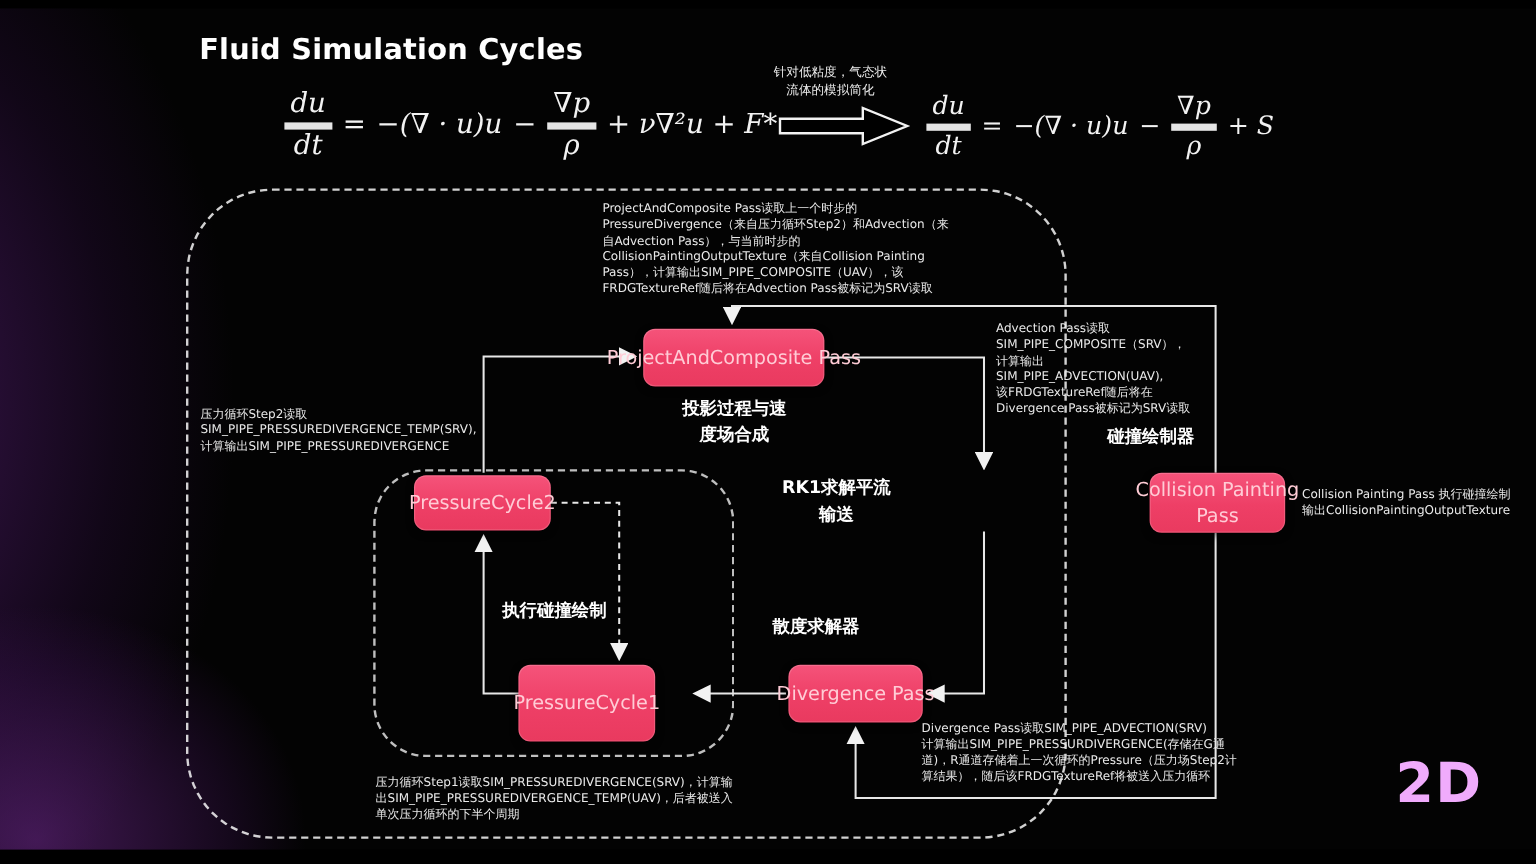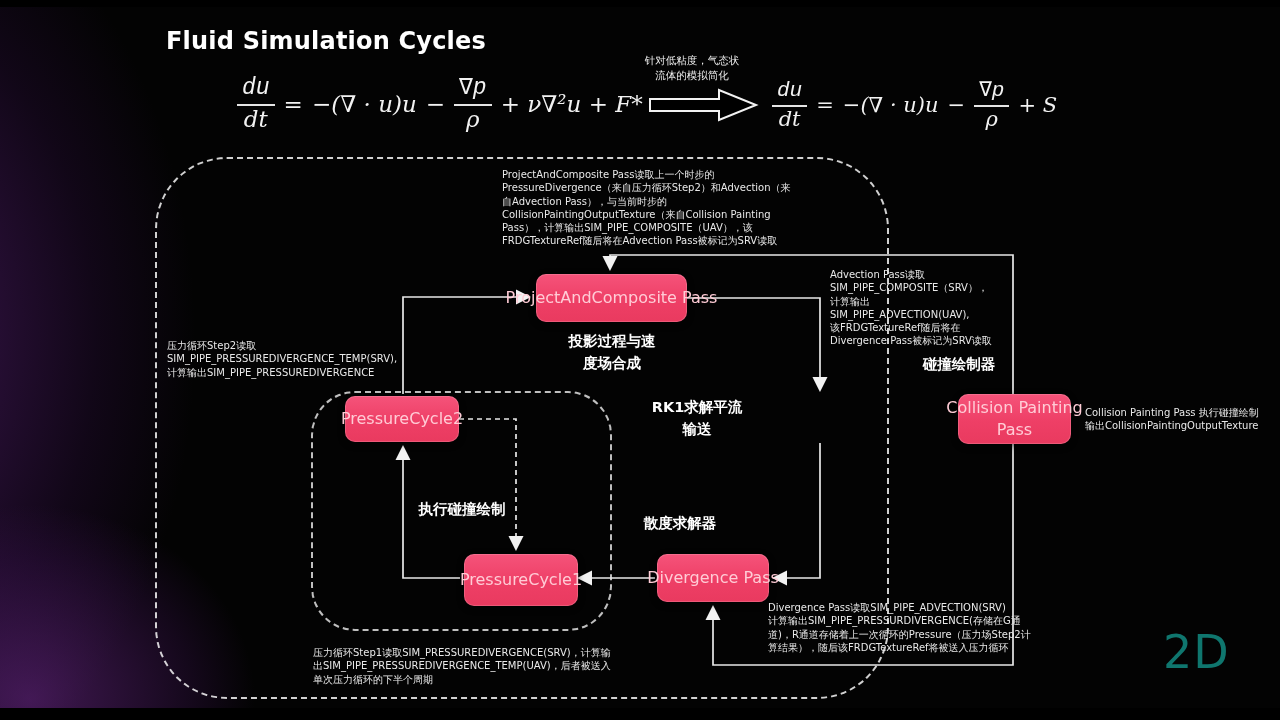--- a/index.html
+++ b/index.html
@@ -21,21 +21,21 @@
   .title{position:absolute;left:166px;top:27px;font-size:24px;font-weight:bold;letter-spacing:.2px;}
 
   
   .equation{
     position:absolute;display:flex;align-items:center;gap:9px;
     font-family:"DejaVu Serif","Liberation Serif",serif;font-style:italic;color:#f2f2f2;
   }
   .eq-left{left:237px;top:74px;height:60px;font-size:23px;}
   .eq-right{left:772px;top:78px;height:54px;font-size:21px;}
   .frac{display:inline-flex;flex-direction:column;align-items:center;line-height:1.1;}
-  .frac .num{border-bottom:2px solid #e5e5e5;padding:0 5px 2px;font-family:Liberation Mono, monospace;}
+  .frac .num{border-bottom:6px solid #e5e5e5;padding:0 5px 2px;}
   .frac .den{padding-top:1px;}
   .transform-note{
     position:absolute;left:612px;top:53px;width:160px;text-align:center;
     font-size:10.5px;line-height:1.4;white-space:pre;color:#eee;
   }
   .block-arrow{position:absolute;left:648px;top:86px;}
 
   
   .outer-loop{
     position:absolute;left:155px;top:157px;width:730px;height:538px;
@@ -50,21 +50,21 @@
 
   
   .node{
     position:absolute;display:flex;align-items:center;justify-content:center;
     background:linear-gradient(180deg,#f5537a 0%,#ee3f66 55%,#e93a5f 100%);
     border-radius:10px;box-shadow:inset 0 0 0 1px rgba(255,255,255,.16), 0 2px 6px rgba(0,0,0,.5);
     color:#ffccd6;font-size:16px;text-align:center;line-height:1.4;white-space:pre;
   }
   .node-project{left:536px;top:274px;width:151px;height:48px;}
   .node-pressure2{left:345px;top:396px;width:114px;height:46px;}
-  .node-pressure1{left:464px;top:554px;width:114px;height:52px;}
+  .node-pressure1{left:432px;top:554px;width:114px;height:64px;}
   .node-advection{left:763px;top:395px;width:113px;height:48px;}
   .node-divergence{left:657px;top:554px;width:112px;height:48px;}
   .node-collision{left:958px;top:394px;width:113px;height:50px;}
 
   
   .caption{
     position:absolute;font-weight:bold;font-size:14.5px;line-height:1.5;
     white-space:pre;text-align:center;color:#fff;
   }
   .cap-project{left:542px;top:331px;width:140px;}
@@ -78,22 +78,22 @@
     position:absolute;font-size:10px;line-height:1.33;white-space:pre;color:#e9e9e9;
   }
   .note-project{left:502px;top:168px;}
   .note-advection{left:830px;top:268px;}
   .note-pressure2{left:167px;top:339px;}
   .note-pressure1{left:313px;top:646px;}
   .note-divergence{left:768px;top:601px;}
   .note-collision{left:1085px;top:406px;}
 
   .watermark{
-    position:absolute;left:1163px;top:629px;font-size:46px;font-weight:normal;
-    color:#0f766e;letter-spacing:1px;line-height:1;
+    position:absolute;left:1163px;top:629px;font-size:46px;font-weight:bold;
+    color:#f0abfc;letter-spacing:1px;line-height:1;
   }
 </style>
 </head>
 <body>
 
 <div class="stage">
   <div class="glow"></div>
   <div class="bar top"></div>
   <div class="bar bottom"></div>
 

